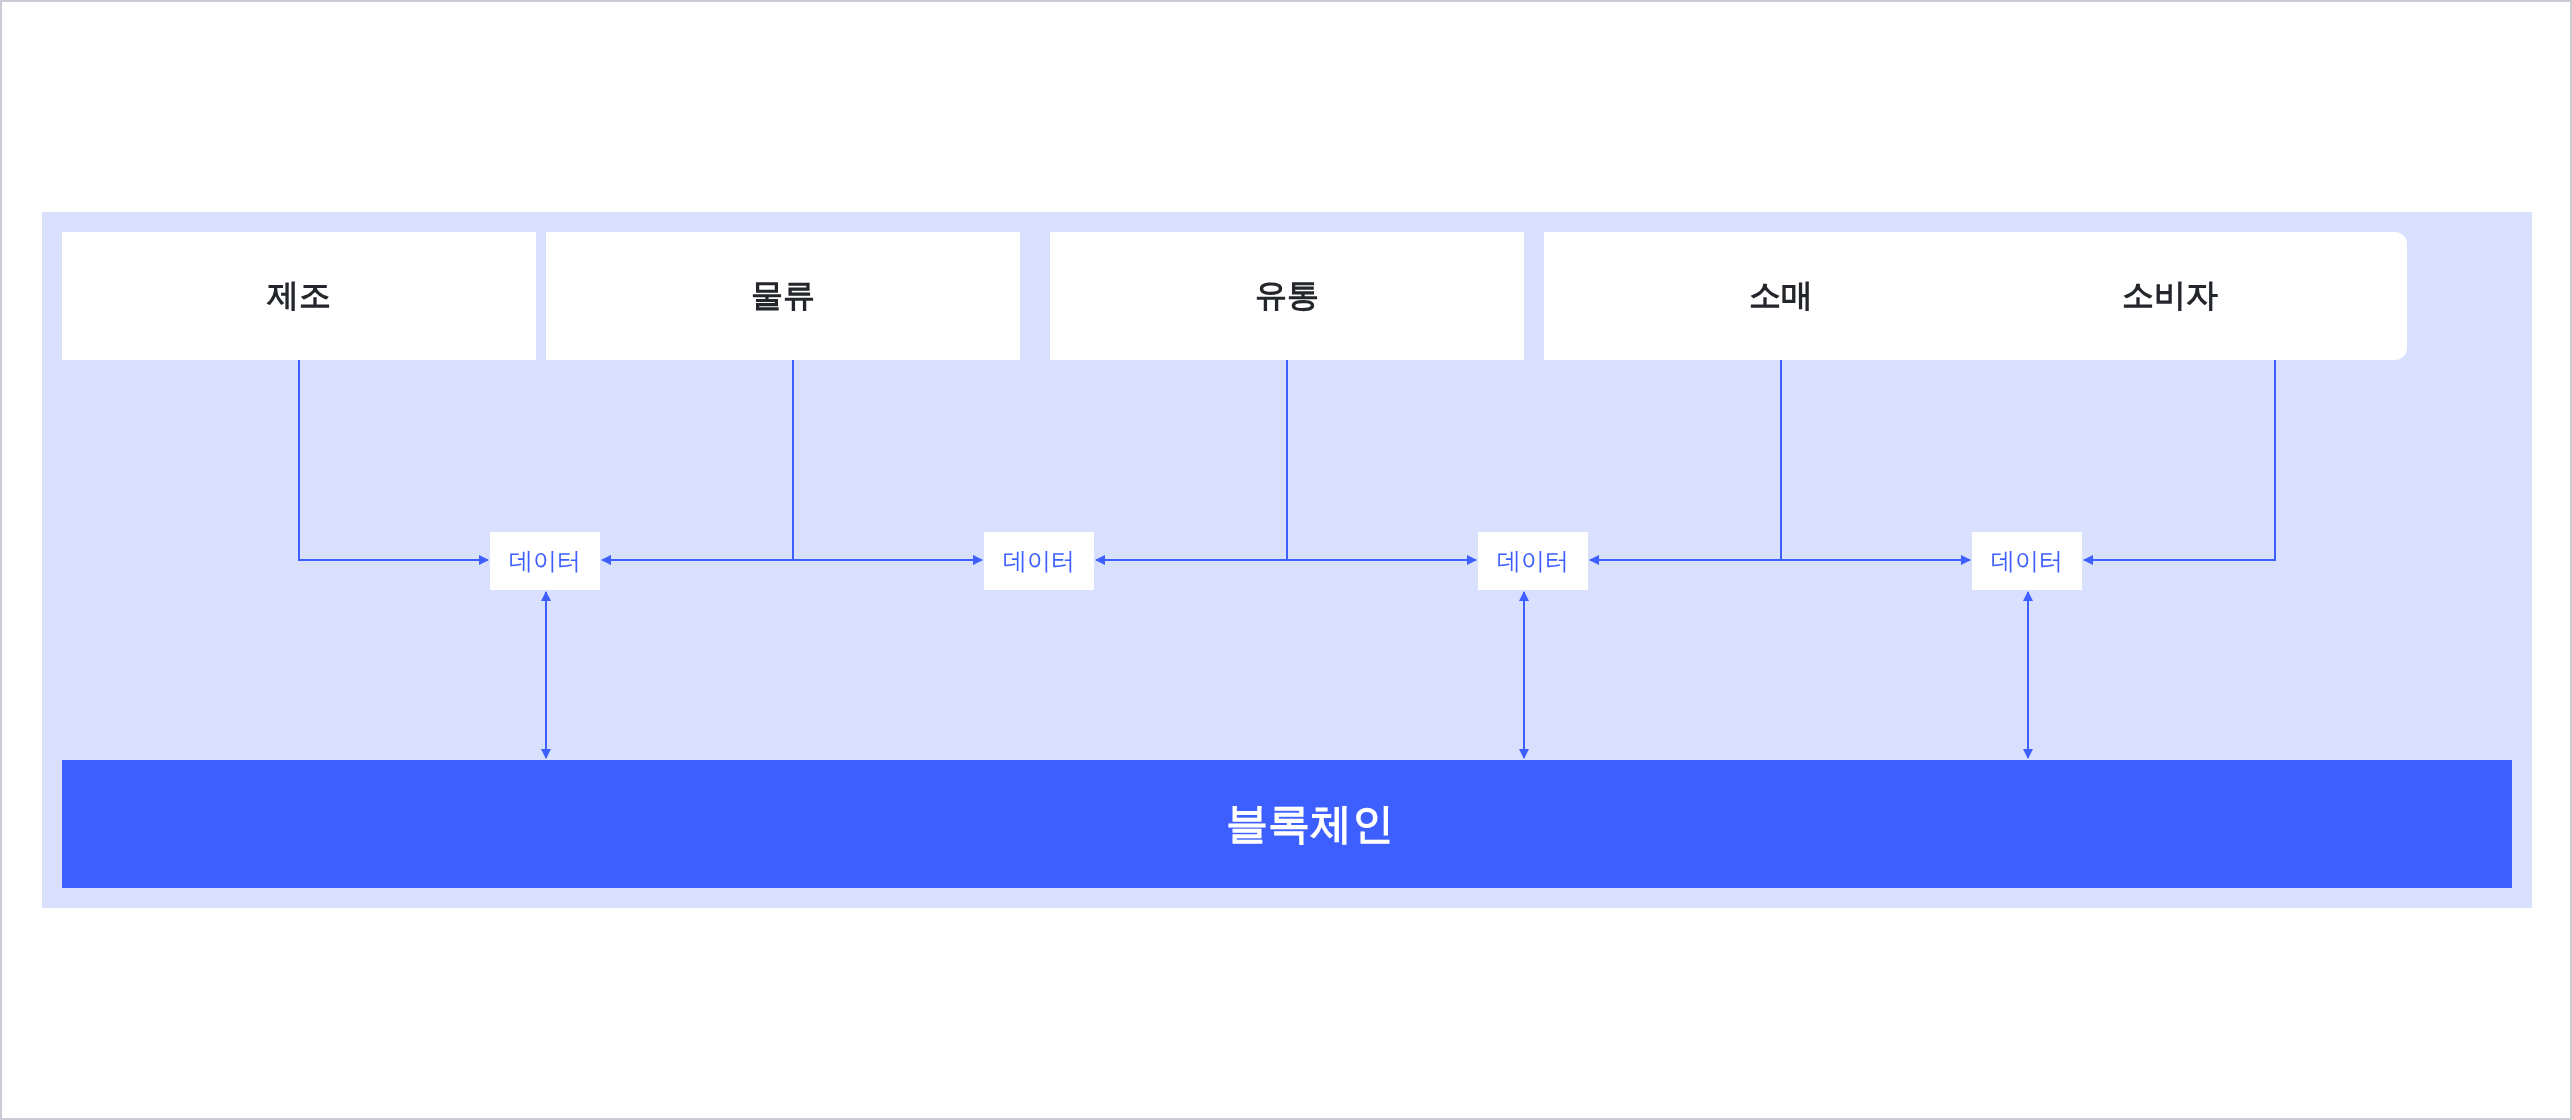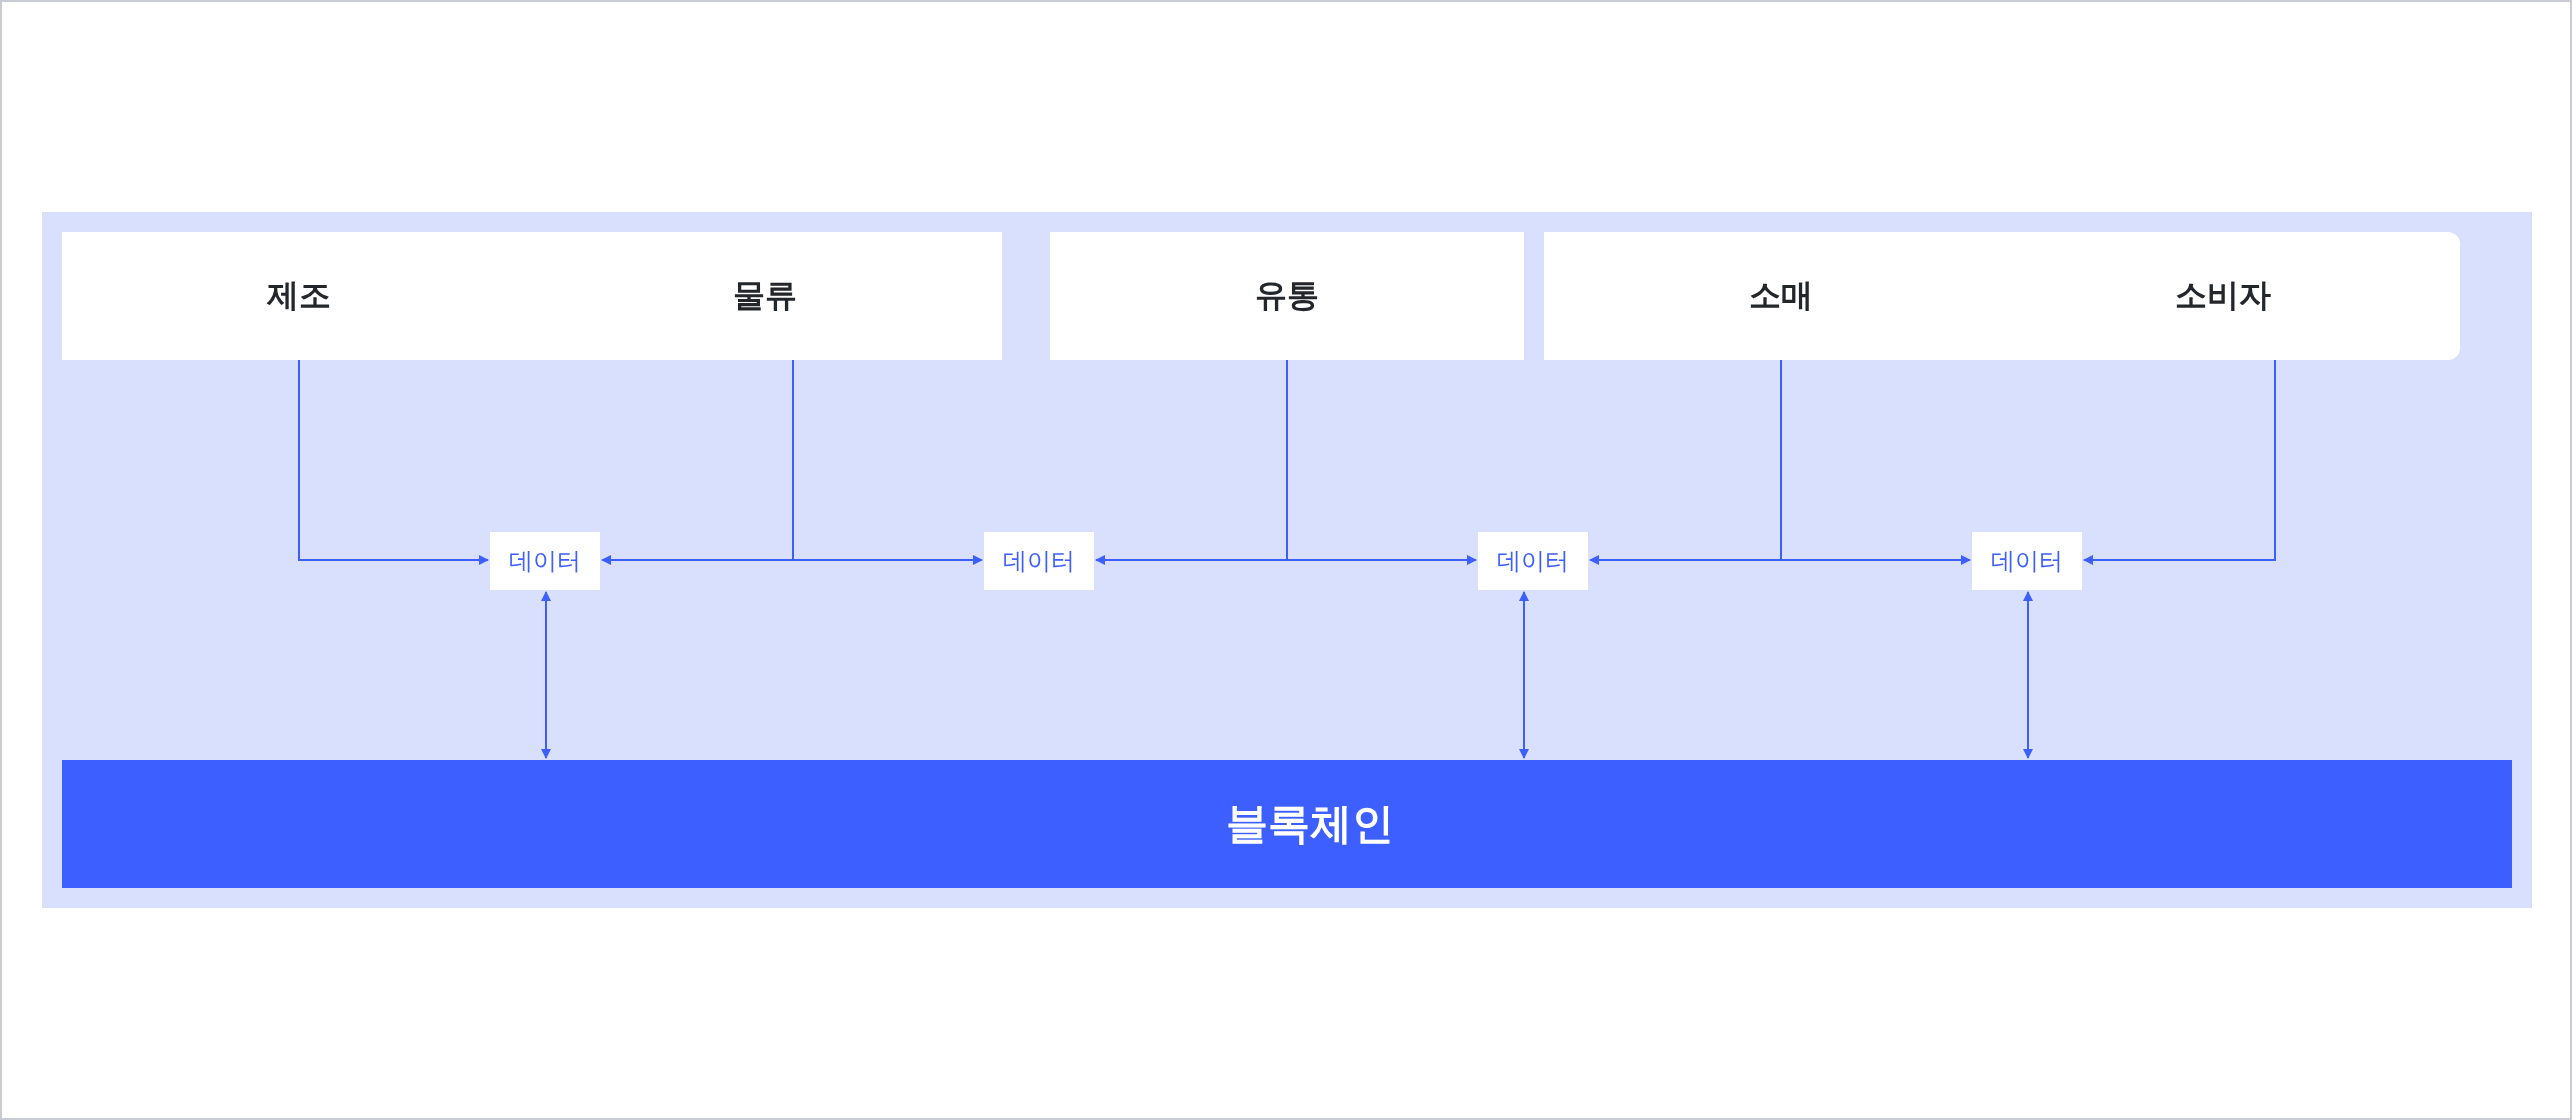--- a/index.html
+++ b/index.html
@@ -48,30 +48,30 @@
 </head>
 <body>
 
 <div class="frame"></div>
 
 <div class="panel"></div>
 
 <div class="stage" style="left:62px;">
   <span class="stage-label">제조</span>
 </div>
-<div class="stage" style="left:528px;font-family:Liberation Serif, serif;">
+<div class="stage" style="left:546px;font-family:Liberation Serif, serif;">
   <span class="stage-label">물류</span>
 </div>
 <div class="stage" style="left:1050px;">
   <span class="stage-label">유통</span>
 </div>
 <div class="stage" style="left:1544px;">
   <span class="stage-label">소매</span>
 </div>
-<div class="stage" style="left:1986px;border-radius:12px;">
+<div class="stage" style="left:1933px;border-radius:12px;">
   <span class="stage-label">소비자</span>
 </div>
 
 <svg class="connectors" viewBox="0 0 2572 1120" xmlns="http://www.w3.org/2000/svg">
   <defs>
     <marker id="arr" markerWidth="10" markerHeight="10" refX="9" refY="5" orient="auto" markerUnits="userSpaceOnUse">
       <path d="M0,0 L10,5 L0,10 z" fill="#3d5fff"></path>
     </marker>
     <marker id="arrs" markerWidth="10" markerHeight="10" refX="1" refY="5" orient="auto" markerUnits="userSpaceOnUse">
       <path d="M10,0 L0,5 L10,10 z" fill="#3d5fff"></path>

